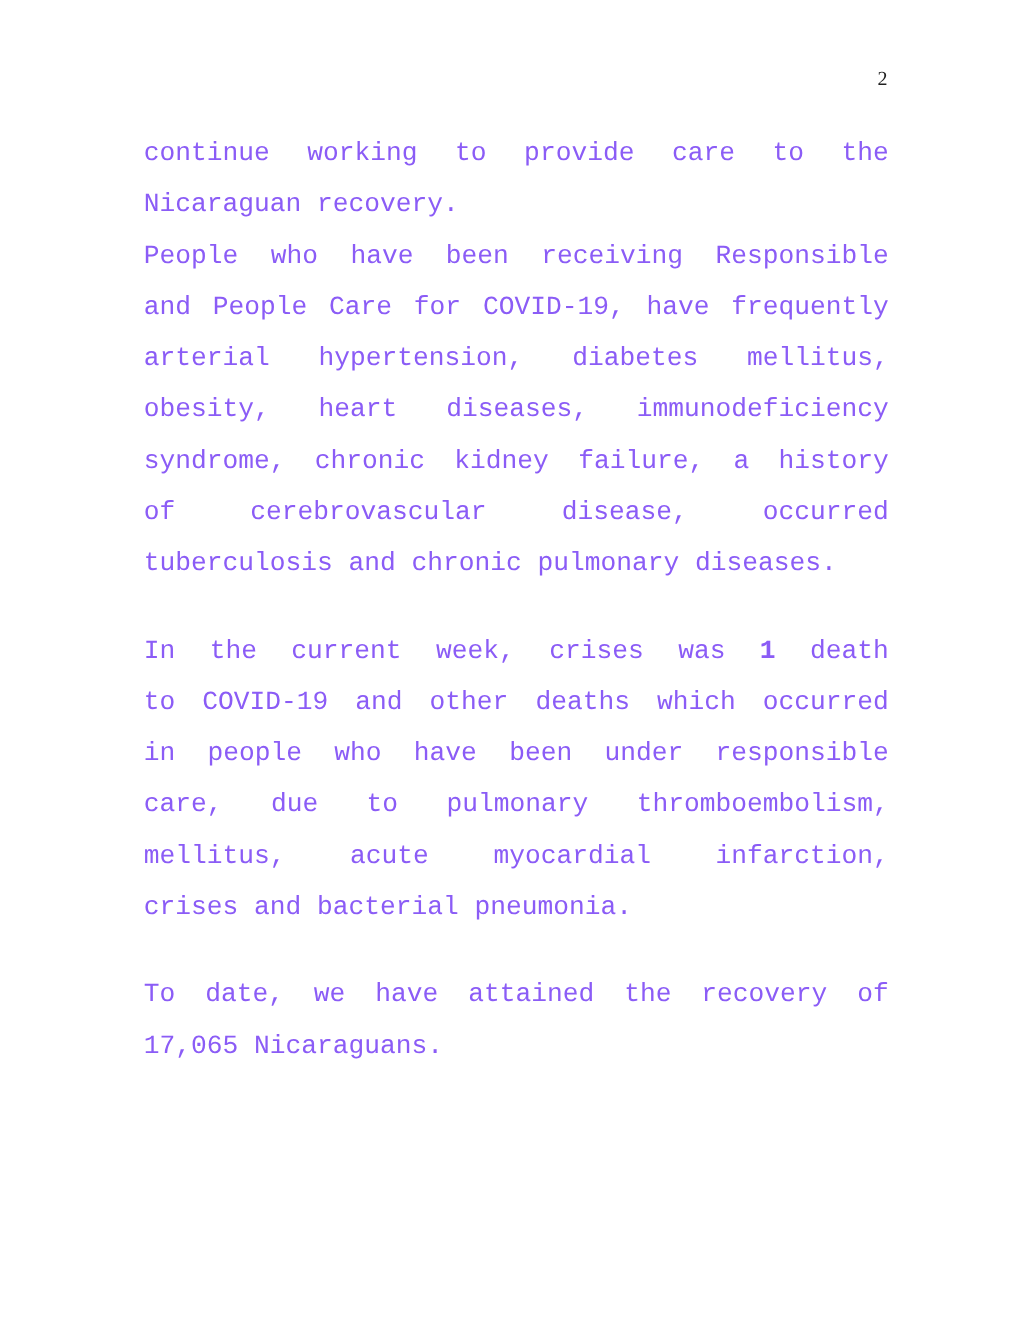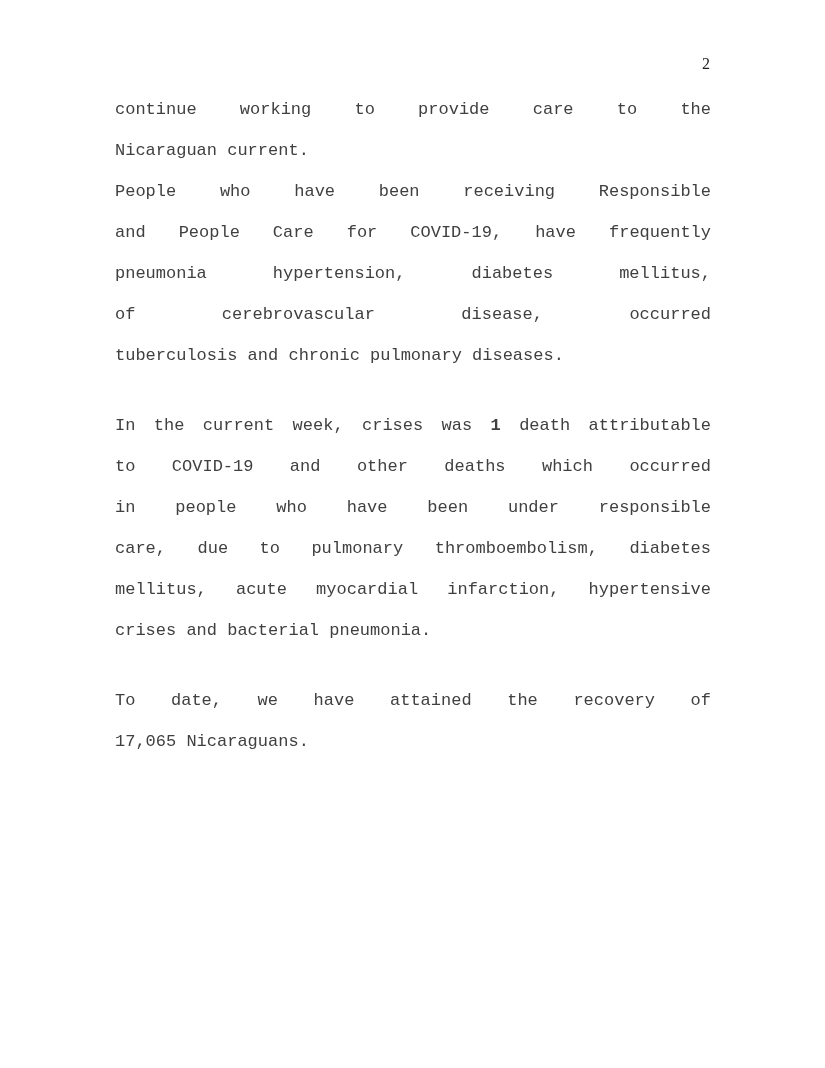--- a/index.html
+++ b/index.html
@@ -19,25 +19,25 @@
     position: absolute;
     top: 55px;
     right: 115px;
     font-family: "Liberation Serif", "DejaVu Serif", serif;
     font-size: 16px;
     color: #1f1f1f;
   }
   .doc-body {
     position: absolute;
     left: 115px;
-    top: 89px;
+    top: 103px;
     width: 596px;
-    font-size: 17px;
+    font-size: 21px;
     line-height: 41px;
-    color: #404040;
+    color: #8b5cf6;
   }
   .paragraph.space-before { margin-top: 29px; }
   .line {
     height: 41px;
     overflow: hidden;
     white-space: nowrap;
   }
   .line.just {
     white-space: normal;
     text-align: justify;
@@ -52,26 +52,28 @@
   .bold { font-weight: bold; }
 </style>
 </head>
 <body>
 
 <div class="page">
   <div class="page-number">2</div>
   <div class="doc-body">
       <div class="paragraph">
         <div class="line just"><span>continue working to provide care to the</span></div>
-        <div class="line"><span>Nicaraguan current.</span></div>
+        <div class="line"><span>Nicaraguan recovery.</span></div>
       </div>
       <div class="paragraph">
         <div class="line just"><span>People who have been receiving Responsible</span></div>
         <div class="line just"><span>and People Care for COVID-19, have frequently</span></div>
-        <div class="line just"><span>pneumonia hypertension, diabetes mellitus,</span></div>
+        <div class="line just"><span>arterial hypertension, diabetes mellitus,</span></div>
+        <div class="line just"><span>obesity, heart diseases, immunodeficiency</span></div>
+        <div class="line just"><span>syndrome, chronic kidney failure, a history</span></div>
         <div class="line just"><span>of cerebrovascular disease, occurred</span></div>
         <div class="line"><span>tuberculosis and chronic pulmonary diseases.</span></div>
       </div>
       <div class="paragraph space-before">
         <div class="line just"><span>In the current week, crises was </span><span class="bold">1</span><span> death attributable</span></div>
         <div class="line just"><span>to COVID-19 and other deaths which occurred</span></div>
         <div class="line just"><span>in people who have been under responsible</span></div>
         <div class="line just"><span>care, due to pulmonary thromboembolism, diabetes</span></div>
         <div class="line just"><span>mellitus, acute myocardial infarction, hypertensive</span></div>
         <div class="line"><span>crises and bacterial pneumonia.</span></div>

